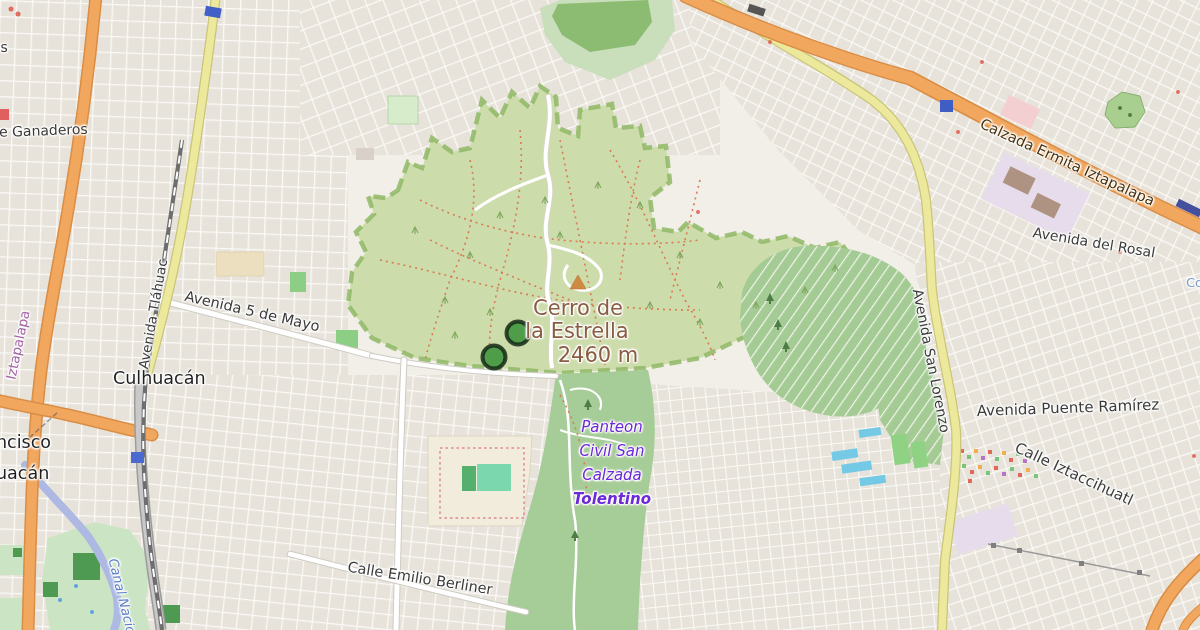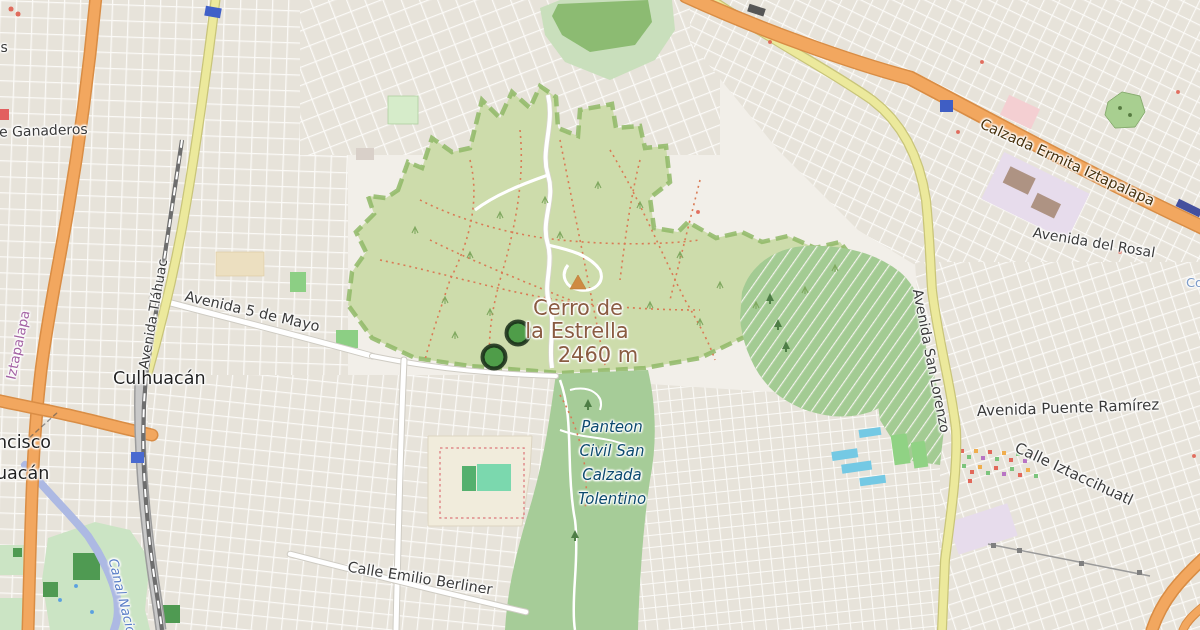--- a/index.html
+++ b/index.html
@@ -13,21 +13,21 @@
   .lbl{
     position:absolute;white-space:nowrap;
     transform:translate(-50%,-50%) rotate(var(--r,0deg));
     text-shadow:0 0 2px #fff,0 0 2px #fff,0 0 3px #fff,1px 1px 2px #fff,-1px -1px 2px #fff,1px -1px 2px #fff,-1px 1px 2px #fff;
     line-height:1.1;
   }
   .anchor-left{transform:translate(0,-50%) rotate(var(--r,0deg));}
   .street{color:#3b3b3b;font-size:14px;}
   .place{color:#1f1f1f;font-size:17.5px;}
   .peak-lbl{color:#8a5c42;font-size:21px;}
-  .cem{color:#0c4a6e;font-size:15px;font-style:italic;}
+  .cem{color:#6d28d9;font-size:15px;font-style:italic;}
   .bound{color:#a565a5;font-size:13.5px;}
   .water{color:#5b7fc7;font-size:13px;font-style:italic;}
   .roadtxt{color:#4a3410;font-size:14.5px;}
 </style>
 </head>
 <body>
 
 <div class="map">
 
 <svg width="1200" height="630" viewBox="0 0 1200 630">
@@ -312,21 +312,21 @@
   <div class="lbl anchor-left place" style="left:-4px;top:474px;">uacán</div>
   <div class="lbl bound" style="left:18px;top:345px;--r:-78deg;">Iztapalapa</div>
   <div class="lbl street" style="left:153px;top:314px;--r:-80deg;font-size:13.5px;">Avenida Tláhuac</div>
   <div class="lbl street" style="left:252px;top:312px;--r:13deg;font-size:14.5px;">Avenida 5 de Mayo</div>
   <div class="lbl peak-lbl" style="left:578px;top:309px;">Cerro de</div>
   <div class="lbl peak-lbl" style="left:577px;top:332px;">la Estrella</div>
   <div class="lbl peak-lbl" style="left:598px;top:356px;">2460 m</div>
   <div class="lbl cem" style="left:612px;top:427px;">Panteon</div>
   <div class="lbl cem" style="left:612px;top:451px;">Civil San</div>
   <div class="lbl cem" style="left:612px;top:475px;">Calzada</div>
-  <div class="lbl cem" style="left:612px;top:499px;">Tolentino</div>
+  <div class="lbl cem" style="left:612px;top:499px;font-weight:bold;">Tolentino</div>
   <div class="lbl street" style="left:420px;top:579px;--r:9deg;font-size:14.5px;">Calle Emilio Berliner</div>
   <div class="lbl roadtxt" style="left:1067px;top:163px;--r:24.5deg;">Calzada Ermita Iztapalapa</div>
   <div class="lbl street" style="left:1094px;top:243px;--r:9.5deg;">Avenida del Rosal</div>
   <div class="lbl street" style="left:931px;top:361px;--r:79deg;">Avenida San Lorenzo</div>
   <div class="lbl street" style="left:1068px;top:408px;--r:-2deg;font-size:15px;">Avenida Puente Ramírez</div>
   <div class="lbl street" style="left:1074px;top:474px;--r:25deg;font-size:15px;">Calle Iztaccihuatl</div>
   <div class="lbl water" style="left:124px;top:606px;--r:76deg;">Canal Nacional</div>
   <div class="lbl anchor-left" style="left:1186px;top:283px;color:#7d9cc8;font-size:13px;">Co</div>
 </div>
 

